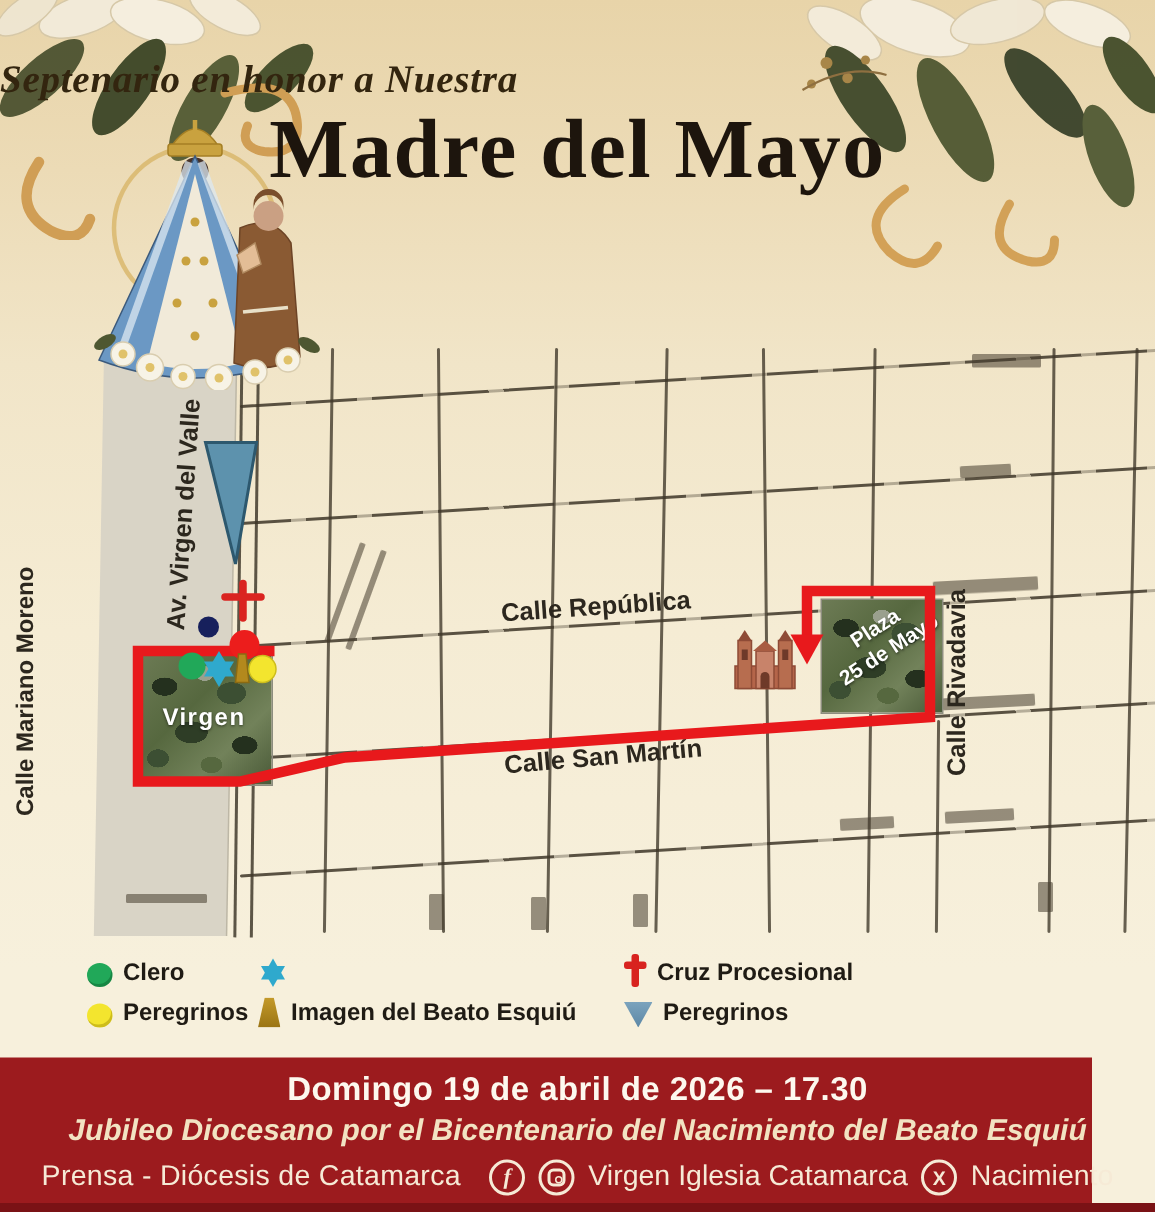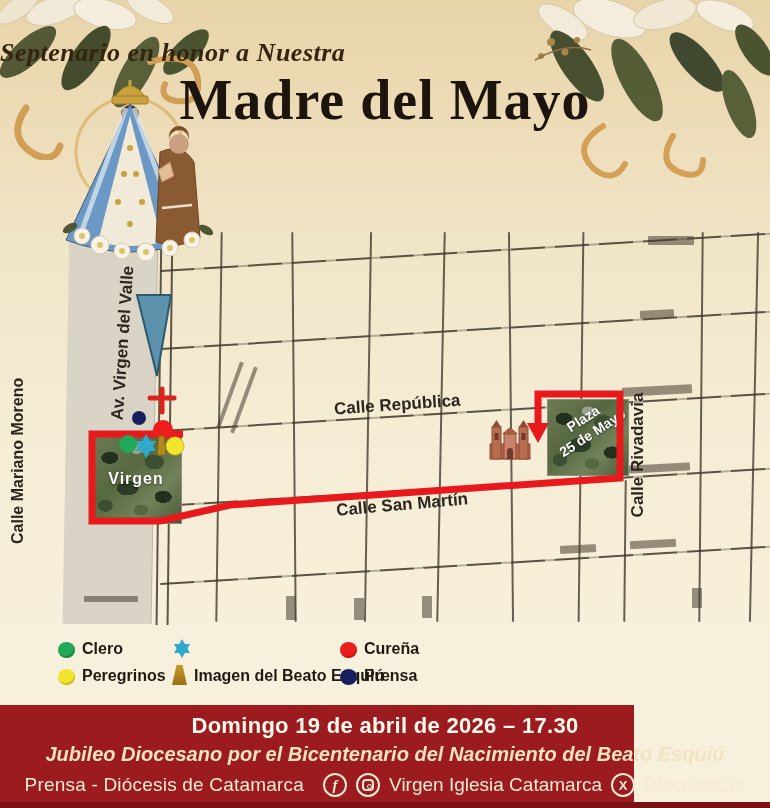--- a/index.html
+++ b/index.html
@@ -79,21 +79,21 @@
   .mk-star::after{top:6px;border-bottom:none;border-top:14px solid #2fa9cd;}
   .mk-trap{width:15px;height:20px;background:linear-gradient(180deg,#c49a2a,#9a7414);
     clip-path:polygon(30% 0,70% 0,100% 100%,0 100%);}
   .mk-cross{width:15px;height:22px;position:relative;}
   .mk-cross::before{content:"";position:absolute;left:5px;top:0;width:5px;height:22px;background:#d8231f;border-radius:2px;}
   .mk-cross::after{content:"";position:absolute;left:0;top:5px;width:15px;height:5px;background:#d8231f;border-radius:2px;}
   .mk-tri{width:19px;height:17px;background:linear-gradient(180deg,#7ba3bd,#5c87a6);
     clip-path:polygon(0 0,100% 0,50% 100%);}
 
   
-  .banner{top:705px;left:0;width:634px;height:103px;background:#9c1b1e;z-index:8;}
+  .banner{top:705px;left:0;width:728px;height:103px;background:#9c1b1e;z-index:8;}
   .banner::after{content:"";position:absolute;left:0;bottom:0;width:770px;height:6px;background:#7a1215;}
   .f-line1{position:absolute;top:8px;width:770px;text-align:center;
     font-size:22px;font-weight:700;color:#fdf8ee;letter-spacing:.3px;}
   .f-line2{position:absolute;top:38px;width:770px;text-align:center;
     font-size:20px;font-style:italic;font-weight:600;color:#f2e3c2;}
   .f-line3{position:absolute;top:68px;width:770px;display:flex;justify-content:center;align-items:center;gap:9px;
     font-size:19px;color:#f6ead6;}
   .press-label{margin-right:10px;letter-spacing:.2px;}
   .soc{width:24px;height:24px;border:2px solid #f6ead6;border-radius:50%;display:flex;align-items:center;justify-content:center;box-sizing:border-box;}
   .soc-f{font-family:"Liberation Serif",serif;font-weight:700;font-style:italic;font-size:15px;line-height:1;}
@@ -291,43 +291,43 @@
   </div>
   <div class="abs legend-col" style="left:172px;top:636px;">
     <div class="legend-row">
       <span class="mk mk-star"></span>
     </div>
     <div class="legend-row">
       <span class="mk mk-trap"></span>
       <span class="legend-label">Imagen del Beato Esquiú</span>
     </div>
   </div>
-  <div class="abs legend-col" style="left:340px;top:636px;">
-    <div class="legend-row">
-      <span class="mk mk-dot mk-red"></span>
-      <span class="legend-label">Cureña</span>
-    </div>
-    <div class="legend-row">
-      <span class="mk mk-dot mk-navy"></span>
-      <span class="legend-label">Prensa</span>
+  <div class="abs legend-col" style="left:416px;top:636px;">
+    <div class="legend-row">
+      <span class="mk mk-cross"></span>
+      <span class="legend-label">Cruz Procesional</span>
+    </div>
+    <div class="legend-row">
+      <span class="mk mk-tri"></span>
+      <span class="legend-label">Peregrinos</span>
     </div>
   </div>
 
   <div class="abs banner">
     <div class="f-line1">Domingo 19 de abril de 2026 – 17.30</div>
     <div class="f-line2">Jubileo Diocesano por el Bicentenario del Nacimiento del Beato Esquiú</div>
     <div class="f-line3">
       <span class="press-label">Prensa - Diócesis de Catamarca</span>
       <span class="soc">
           <span class="soc-f">f</span>
         </span>
       <span class="soc">
           <span class="ig-box"></span>
         </span>
       <span>Virgen Iglesia Catamarca</span>
       <span class="soc">
           <span class="soc-x">X</span>
         </span>
-      <span>DiocesisCat</span>
+      <span>Nacimiento</span>
     </div>
   </div>
 
 </div>
 
 </body></html>

